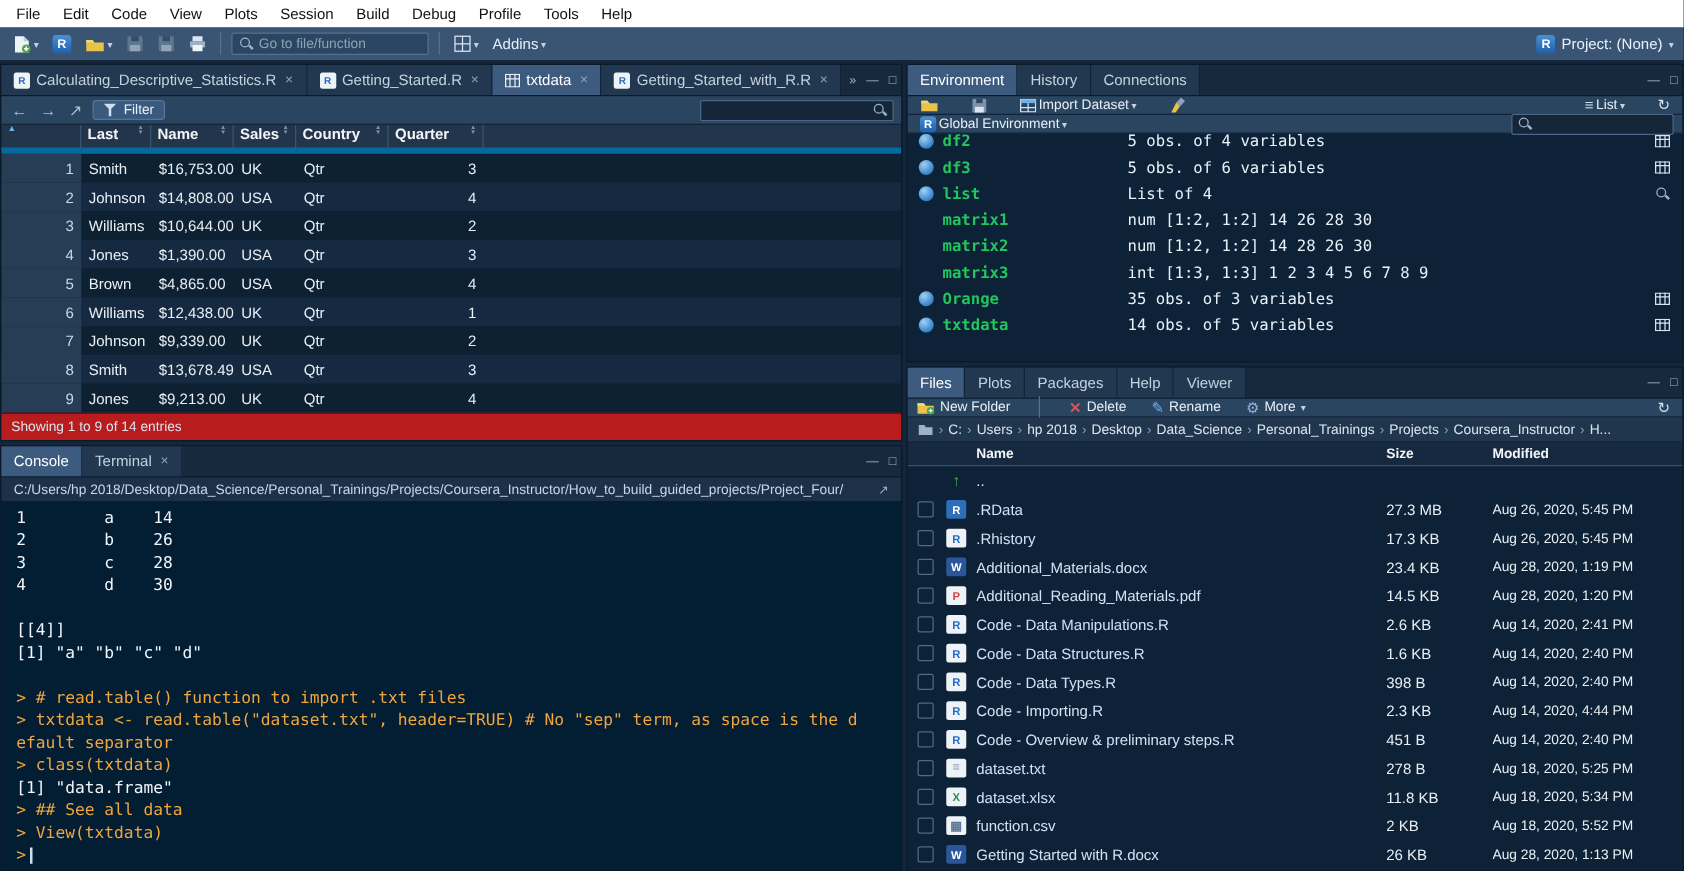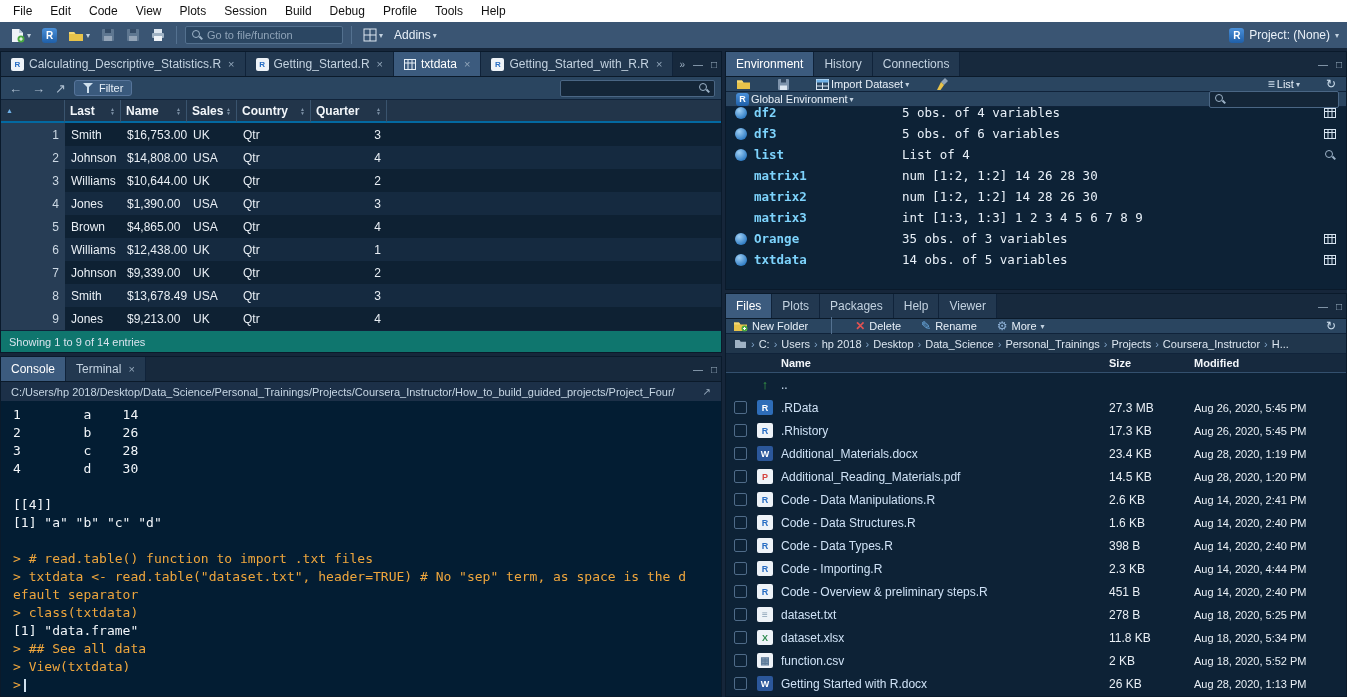--- a/index.html
+++ b/index.html
@@ -50,38 +50,38 @@
   .filter-btn { display:inline-flex; align-items:center; gap:5px; padding:1px 8px; background:#3a5a7d; border:1px solid #56749a; border-radius:3px; color:#e8f0f8; font-size:11px; font-family:"Liberation Sans",sans-serif; }
   .funnel { position:relative; width:11px; height:10px; display:inline-block; }
   .funnel::before { content:""; position:absolute; top:0; left:0; border-left:5.5px solid transparent; border-right:5.5px solid transparent; border-top:5px solid #cfe0ee; }
   .funnel::after { content:""; position:absolute; top:4px; left:4.5px; width:2px; height:6px; background:#cfe0ee; }
   .search-box { height:17px; background:#142638; border:1px solid #4a6684; border-radius:2px; display:flex; align-items:center; padding:0 4px; gap:4px; }
   .search-box input { flex:1; min-width:0; background:transparent; border:none; outline:none; color:#d7e3ef; font-size:11px; }
   .vsearch { width:155px; }
 
   .dt { flex:1; display:flex; flex-direction:column; min-height:0; font-size:12px; }
   .dt-head { display:flex; height:23px; flex-shrink:0; background:#22354a; }
-  .th { display:flex; align-items:center; justify-content:space-between; padding:0 5px; color:#f2f6fa; font-weight:bold; border-right:1px solid #3a546e; border-bottom:2px solid #0369a1; }
+  .th { display:flex; align-items:flex-start; justify-content:space-between; padding:0 5px; color:#f2f6fa; font-weight:bold; border-right:1px solid #3a546e; border-bottom:5px solid #0369a1; }
   .sort { display:inline-flex; flex-direction:column; line-height:4px; }
   .sort i { font-style:normal; font-size:5px; color:#7f93a8; }
   .sorted { color:#6fb1e8; font-size:7px; }
   .dt-body { flex:1; min-height:0; overflow:hidden; }
   .tr { display:flex; height:23px; align-items:center; color:#e9eff5; }
   .tr.odd { background:#0e2133; }
   .tr.even { background:#152a40; }
   .td { padding:0 6px; overflow:hidden; white-space:nowrap; }
   .col-rn { width:64px; flex-shrink:0; text-align:right; }
   .td.col-rn { background:#273d55; color:#cdd9e4; height:100%; display:flex; align-items:center; justify-content:flex-end; }
   .col-c1 { width:56px; flex-shrink:0; }
   .col-c2 { width:66px; flex-shrink:0; }
   .col-c3 { width:50px; flex-shrink:0; }
   .col-c4 { width:74px; flex-shrink:0; }
   .col-c5 { width:76px; flex-shrink:0; text-align:right; }
   .col-fill { flex:1; border-right:none !important; }
-  .viewer-status { height:22px; background:#0f766e; color:#d9e4ee; font-size:11px; display:flex; align-items:center; padding:0 8px; flex-shrink:0; border-top:1px solid #10233a; }
+  .viewer-status { height:22px; background:#b91c1c; color:#d9e4ee; font-size:11px; display:flex; align-items:center; padding:0 8px; flex-shrink:0; border-top:1px solid #10233a; }
 
   
   .console-pane { flex:1; min-height:0; }
   .console-path { height:19px; background:#1c3048; color:#c6d6e4; font-size:11px; display:flex; align-items:center; padding:0 10px; gap:6px; flex-shrink:0; white-space:nowrap; overflow:hidden; }
   .console-path .ptext { flex:1; overflow:hidden; text-overflow:ellipsis; }
   .path-icon { color:#9fb2c4; font-size:10px; }
   .console-body { flex:1; background:#031d33; padding:5px 0 12px 12px; font-family:"DejaVu Sans Mono", monospace; font-size:13px; overflow:hidden; }
   .cline { white-space:pre; line-height:18px; min-height:18px; }
   .cline.out { color:#f2f6fa; }
   .cline.in { color:#efa63d; }
@@ -92,21 +92,21 @@
   .panel-toolbar { height:15px; background:#2a4560; display:flex; align-items:center; gap:20px; padding:0 7px; flex-shrink:0; border-bottom:1px solid #10233a; }
   .pt-label { color:#e8f0f8; font-size:11px; white-space:nowrap; }
   .list-icon { color:#cfe0ee; font-size:12px; }
   .refresh-icon { color:#cfe0ee; font-size:12px; }
   .esearch { width:130px; }
   .env-list { flex:1; overflow:hidden; font-family:"DejaVu Sans Mono", monospace; font-size:12.5px; color:#e8f0f8; }
   .env-inner { margin-top:-5px; }
   .env-row { display:flex; align-items:center; height:21px; padding:0 8px; position:relative; }
   .env-ic { width:14px; height:14px; margin-right:6px; flex-shrink:0; display:inline-flex; align-items:center; justify-content:center; }
   .sphere { width:12px; height:12px; border-radius:50%; background:radial-gradient(circle at 35% 30%, #9fd0f5, #2f7cc4 75%); }
-  .env-name { width:148px; flex-shrink:0; font-weight:bold; color:#7dd3fc; overflow:hidden; white-space:nowrap; }
+  .env-name { width:148px; flex-shrink:0; font-weight:bold; color:#22c55e; overflow:hidden; white-space:nowrap; }
   .env-value { flex:1; overflow:hidden; white-space:nowrap; }
   .env-action { width:16px; flex-shrink:0; display:inline-flex; justify-content:center; }
 
   
   .files-pane { flex:1; min-height:0; }
   .files-btn { display:inline-flex; align-items:center; gap:4px; color:#e8f0f8; font-size:11px; white-space:nowrap; }
   .del-x { color:#e05252; font-weight:bold; font-size:12px; }
   .pencil { color:#6fb1e8; font-size:12px; }
   .gear { color:#8fb3d9; font-size:12px; }
   .breadcrumb { height:20px; background:#20364c; display:flex; align-items:center; gap:4px; padding:0 8px; font-size:11px; color:#dce6f0; flex-shrink:0; white-space:nowrap; overflow:hidden; border-bottom:1px solid #10233a; }

